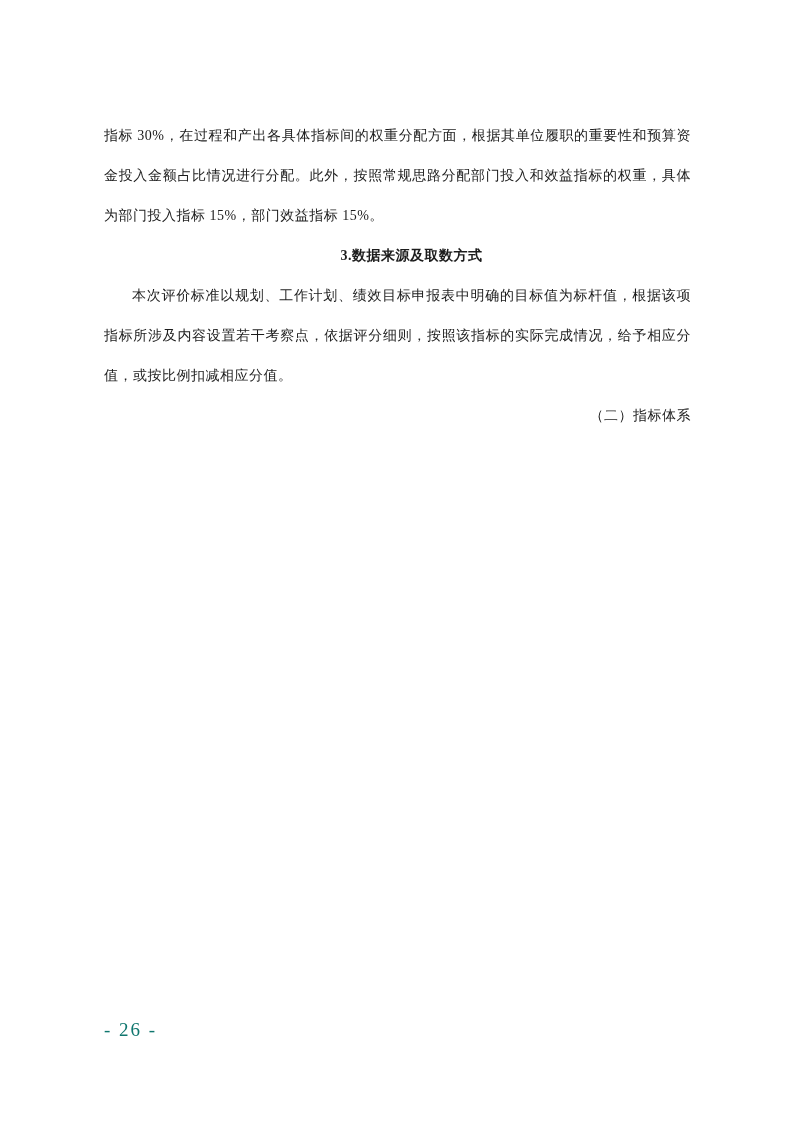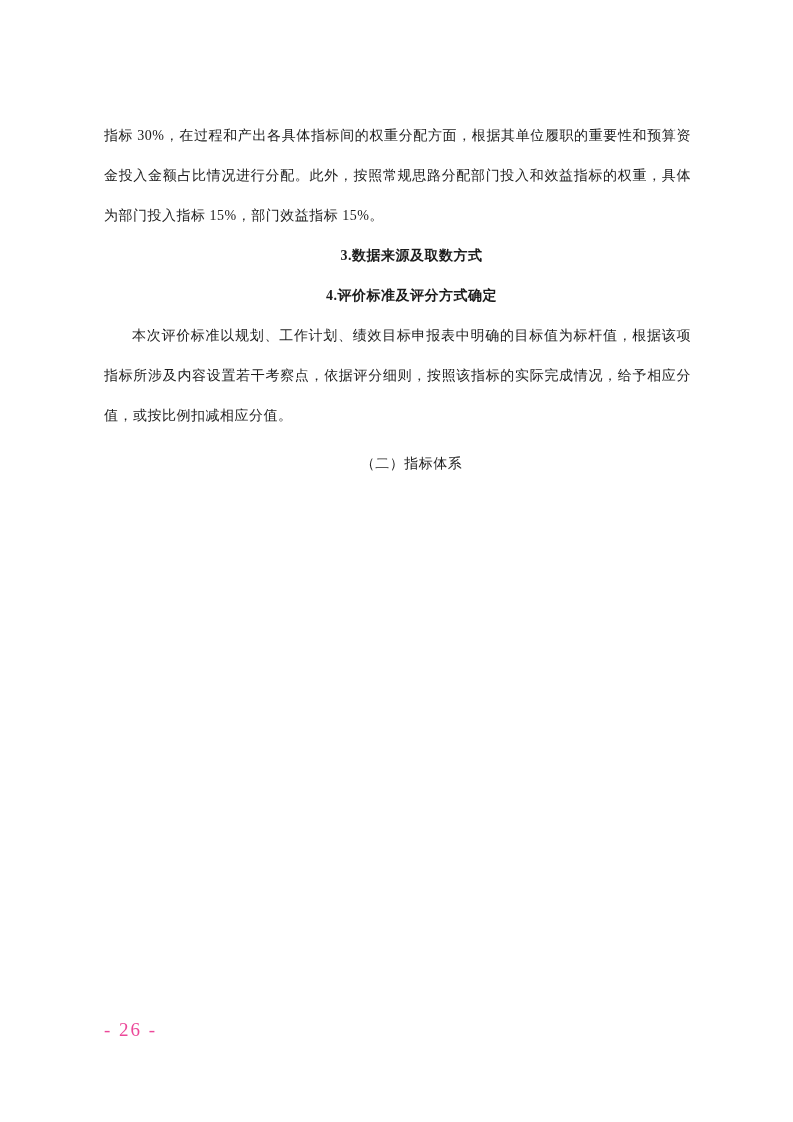--- a/index.html
+++ b/index.html
@@ -29,50 +29,48 @@
     letter-spacing: 0.5px;
     text-align: justify;
     text-justify: inter-character;
     word-break: break-all;
   }
   .blk.heading {
     font-weight: 700;
     text-align: center;
   }
   .blk.subheading {
-    text-align: center;
-    margin-top: 8px;
+    text-align: right;
   }
   .indent {
     text-indent: 2em;
   }
   .page-footer {
     position: absolute;
     left: 104px;
     top: 1018px;
     font-size: 19px;
     line-height: 24px;
     letter-spacing: 2px;
-    color: #ec4899;
+    color: #0f766e;
     text-align: center;
   }
 </style>
 </head>
 <body>
 
 <div class="page">
 
   <div class="content">
 
     <p class="blk body">指标 30%，在过程和产出各具体指标间的权重分配方面，根据其单位履职的重要性和预算资金投入金额占比情况进行分配。此外，按照常规思路分配部门投入和效益指标的权重，具体为部门投入指标 15%，部门效益指标 15%。</p>
 
     <p class="blk heading indent">3.数据来源及取数方式</p>
 
 
-    <p class="blk heading indent">4.评价标准及评分方式确定</p>
 
     <p class="blk body indent">本次评价标准以规划、工作计划、绩效目标申报表中明确的目标值为标杆值，根据该项指标所涉及内容设置若干考察点，依据评分细则，按照该指标的实际完成情况，给予相应分值，或按比例扣减相应分值。</p>
 
     <p class="blk subheading indent">（二）指标体系</p>
 
 
 
   </div>
 
   <div class="page-footer">- 26 -</div>

